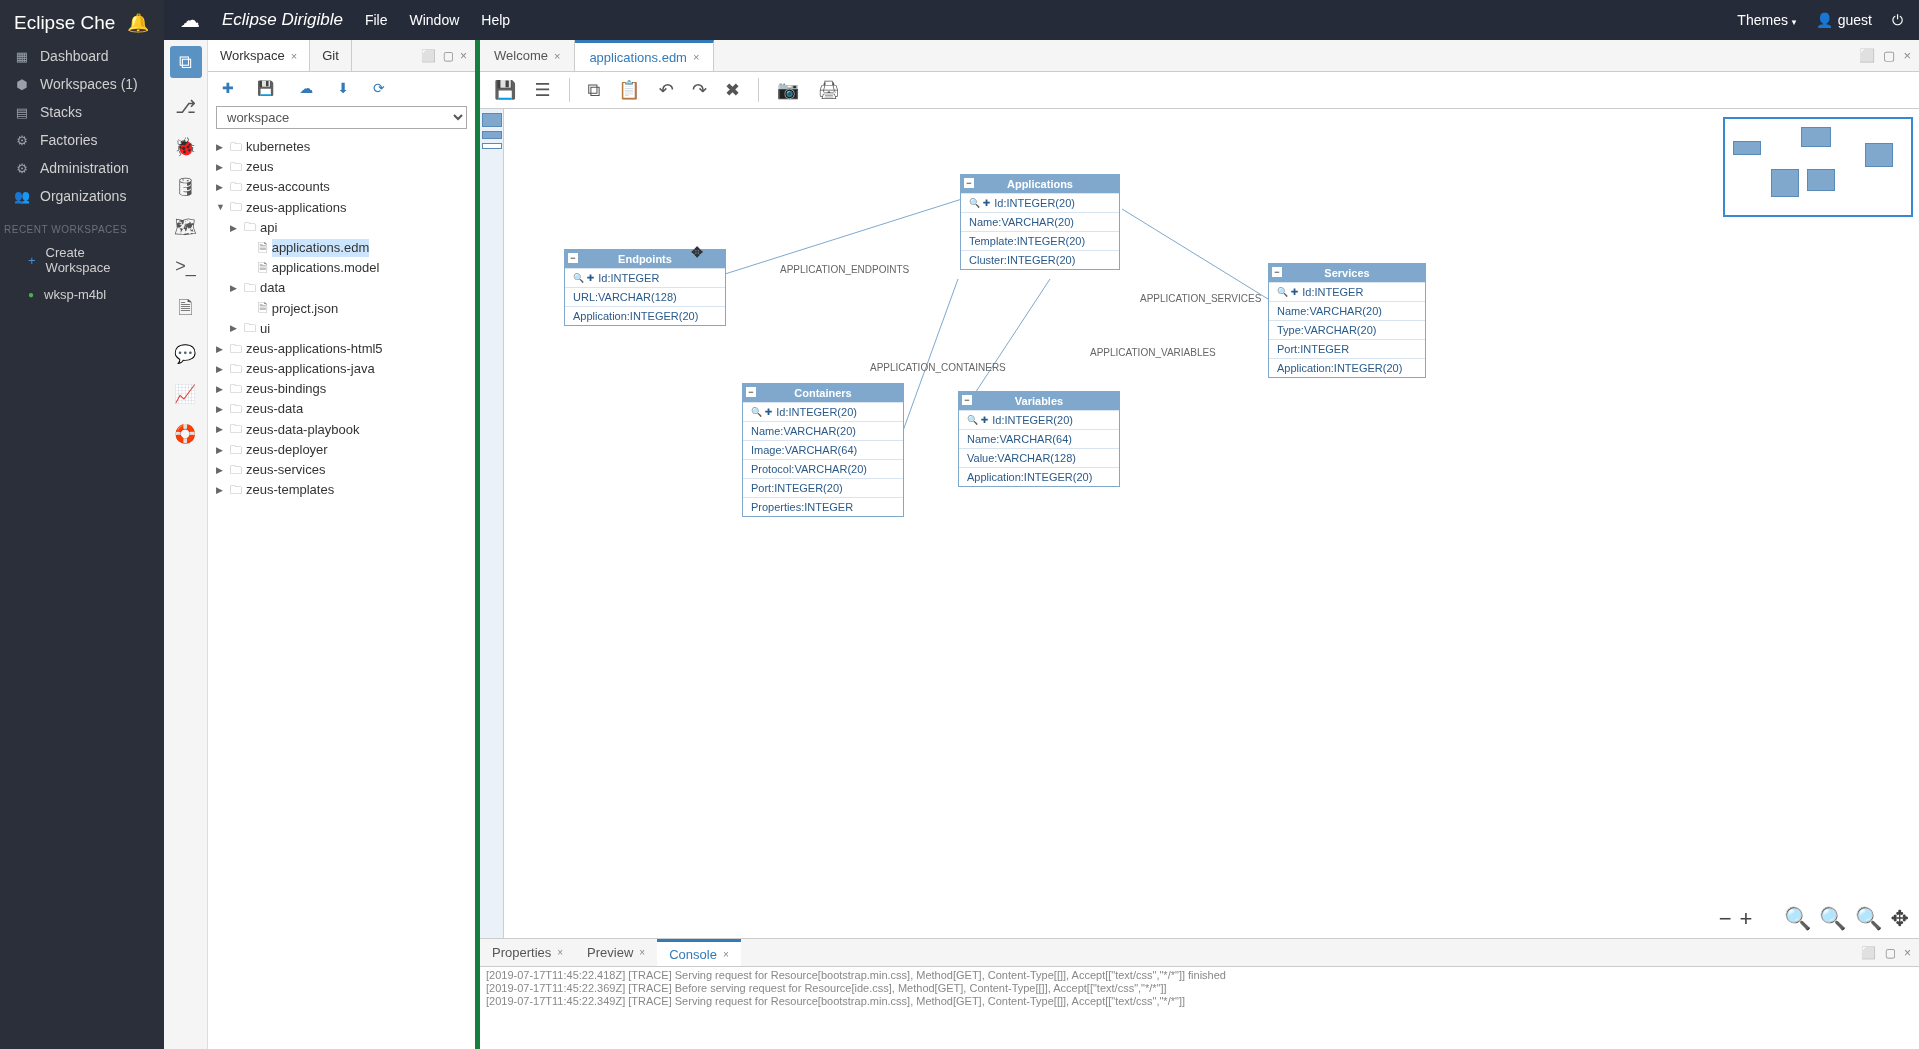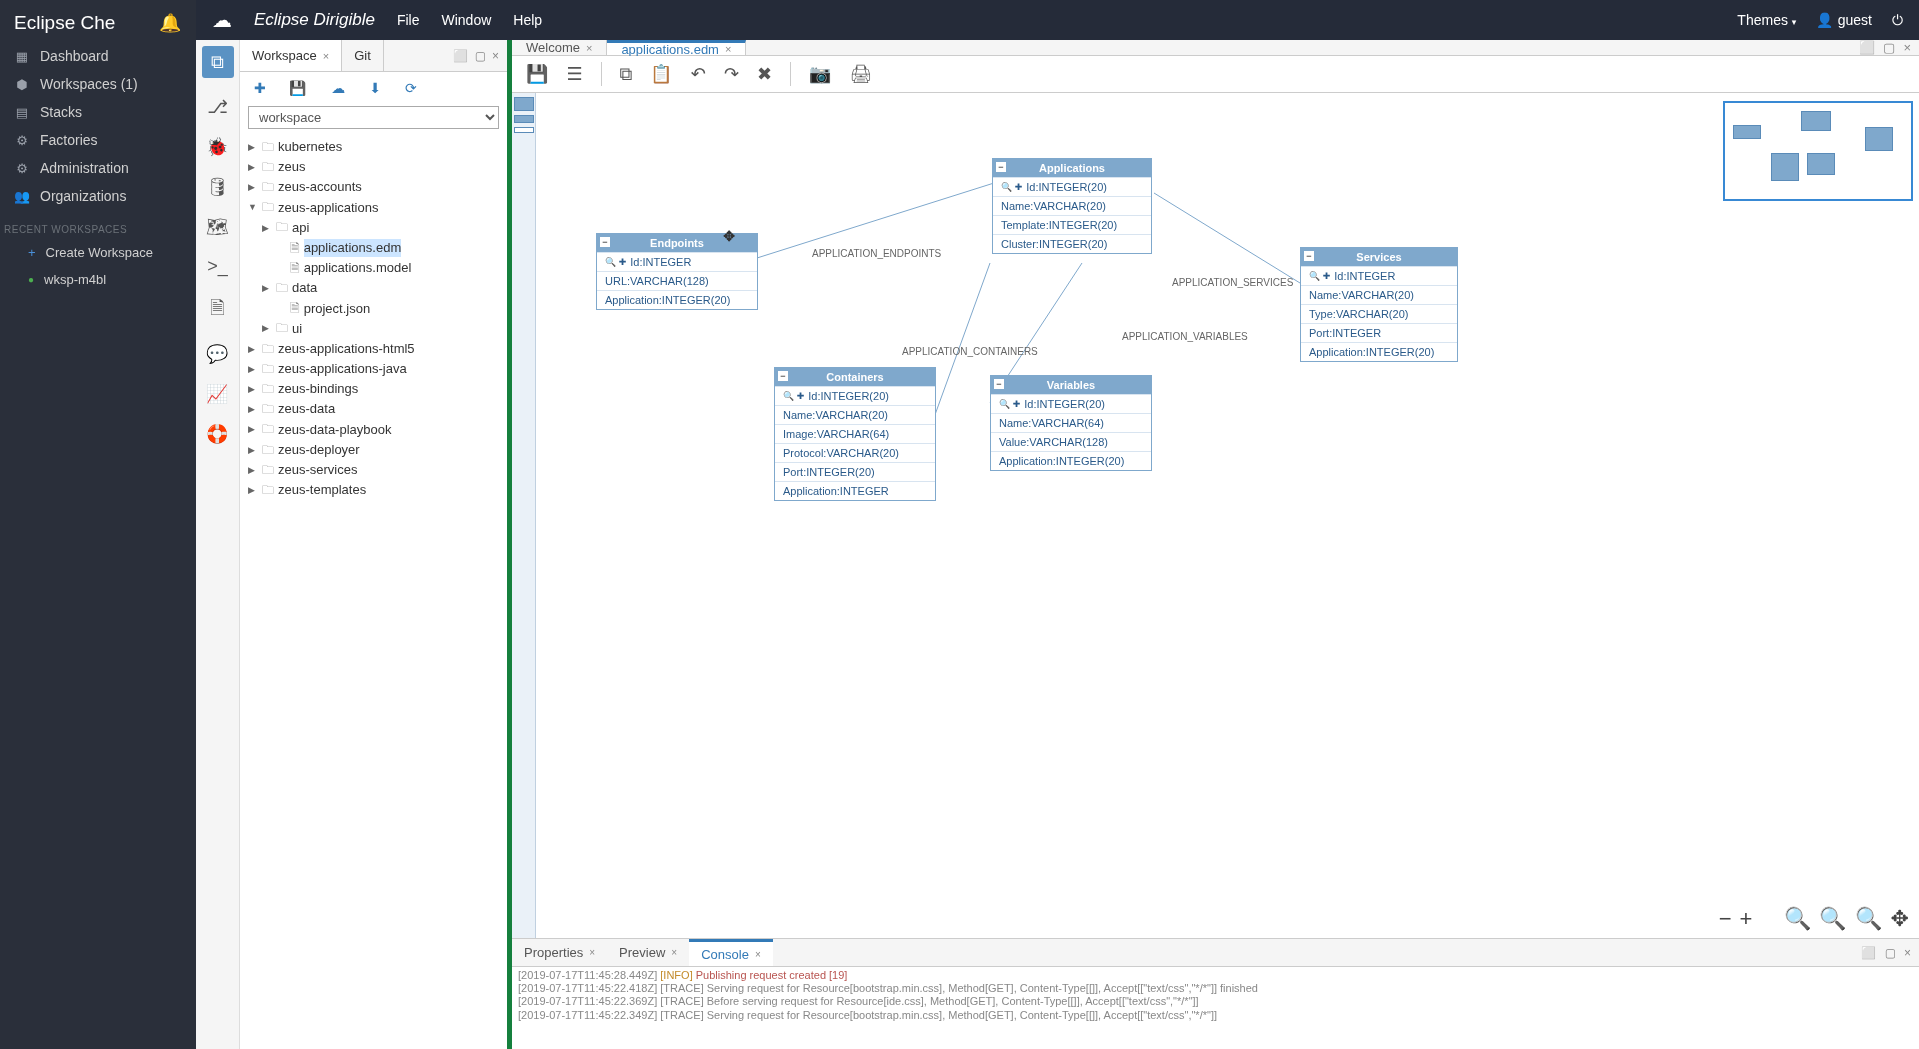--- a/index.html
+++ b/index.html
@@ -1,17 +1,17 @@
 <!DOCTYPE html>
 <html><head>
 <meta charset="utf-8">
 <style>
 * { box-sizing: border-box; margin: 0; padding: 0; font-family: Arial, Helvetica, sans-serif; }
 body { width: 1919px; height: 1049px; overflow: hidden; display: flex; background: #fff; }
-.che-sidebar { width: 196px; background: #2a2f3a; color: #d0d0d0; display: flex; flex-direction: column; }
+.che-sidebar { width: 164px; background: #2a2f3a; color: #d0d0d0; display: flex; flex-direction: column; }
 .che-header { display: flex; align-items: center; justify-content: space-between; padding: 12px 14px 8px 14px; }
 .che-title { color: #fff; font-size: 19px; font-weight: 500; }
 .bell { color: #888; font-size: 18px; }
 .nav-item { display: flex; align-items: center; gap: 10px; padding: 6px 14px; font-size: 14px; cursor: pointer; }
 .nav-icon { width: 16px; text-align: center; color: #9aa0aa; font-size: 13px; }
 .section-label { font-size: 10px; color: #6b7178; padding: 14px 14px 4px 4px; letter-spacing: 0.5px; }
 .indent { padding-left: 28px; font-size: 13px; }
 .plus-blue { color: #4a90d9; }
 .dot-green { color: #4caf50; font-size: 10px; }
 
@@ -38,21 +38,21 @@
 .tree-row { display: flex; align-items: center; gap: 4px; padding: 1px 0; cursor: pointer; line-height: 1.4; }
 .tree-caret { width: 10px; font-size: 9px; color: #666; }
 .tree-icon { color: #888; font-size: 12px; }
 .tree-label { white-space: nowrap; }
 .tree-row.selected .tree-label { background: #cce5ff; }
 .ind1 { padding-left: 0px; }
 .ind2 { padding-left: 14px; }
 .ind3 { padding-left: 28px; }
 
 .editor-area { flex: 1; display: flex; flex-direction: column; background: #fff; }
-.editor-tabs { display: flex; background: #f5f5f5; border-bottom: 1px solid #ccc; height: 16px; align-items: stretch; }
+.editor-tabs { display: flex; background: #f5f5f5; border-bottom: 1px solid #ccc; height: 32px; align-items: stretch; }
 .editor-tab { display: flex; align-items: center; gap: 6px; padding: 0 14px; font-size: 13px; border-right: 1px solid #ccc; color: #555; cursor: pointer; }
 .editor-tab.active { background: #fff; border-top: 3px solid #337ab7; color: #337ab7; }
 .editor-tab .x { font-size: 11px; color: #888; }
 .editor-tab-icons { margin-left: auto; display: flex; align-items: center; gap: 8px; padding-right: 8px; color: #888; font-size: 13px; }
 
 .graph-toolbar { display: flex; align-items: center; gap: 18px; padding: 6px 14px; border-bottom: 1px solid #ccc; background: #fff; color: #555; font-size: 18px; }
 .tb-sep { border-left: 1px solid #ccc; height: 24px; }
 .graph-canvas { flex: 1; position: relative; background: #fff; overflow: hidden; border-bottom: 1px solid #ccc; }
 .graph-left-rail { position: absolute; left: 0; top: 0; bottom: 0; width: 24px; background: #eaf1f8; border-right: 1px solid #c0d0e0; }
 .rail-item { width: 20px; height: 14px; margin: 4px auto; background: #7fa8cc; border: 1px solid #5a8bb8; }
@@ -367,21 +367,21 @@
           <div class="entity-row">
               <span>Image:VARCHAR(64)</span>
             </div>
           <div class="entity-row">
               <span>Protocol:VARCHAR(20)</span>
             </div>
           <div class="entity-row">
               <span>Port:INTEGER(20)</span>
             </div>
           <div class="entity-row">
-              <span>Application:INTEGER</span>
+              <span>Properties:INTEGER</span>
             </div>
         </div>
 
         <div class="entity" style="left:478px;top:282px;width:162px">
           <div class="entity-header"><span class="entity-collapse">−</span><span>Variables</span></div>
           <div class="entity-row">
               <span class="key-icon">🔍 ✚</span>
               <span>Id:INTEGER(20)</span>
             </div>
           <div class="entity-row">
@@ -448,21 +448,20 @@
               <span>Console</span>
               <span class="x">×</span>
             </div>
           <div class="bottom-tab-icons">
             <span>⬜</span>
             <span>▢</span>
             <span>×</span>
           </div>
         </div>
         <div class="console" id="console-output">
-            <div><span class="ts">[2019-07-17T11:45:28.449Z]</span> <span class="info">[INFO]</span> <span class="msg-highlight">Publishing request created [19]</span></div>
             <div><span class="ts">[2019-07-17T11:45:22.418Z]</span> <span class="trace">[TRACE]</span> <span class="trace">Serving request for Resource[bootstrap.min.css], Method[GET], Content-Type[[]], Accept[["text/css","*/*"]] finished</span></div>
             <div><span class="ts">[2019-07-17T11:45:22.369Z]</span> <span class="trace">[TRACE]</span> <span class="trace">Before serving request for Resource[ide.css], Method[GET], Content-Type[[]], Accept[["text/css","*/*"]]</span></div>
             <div><span class="ts">[2019-07-17T11:45:22.349Z]</span> <span class="trace">[TRACE]</span> <span class="trace">Serving request for Resource[bootstrap.min.css], Method[GET], Content-Type[[]], Accept[["text/css","*/*"]]</span></div>
           </div>
       </div>
     </div>
   </div>
 </div>
 
 </body></html>

